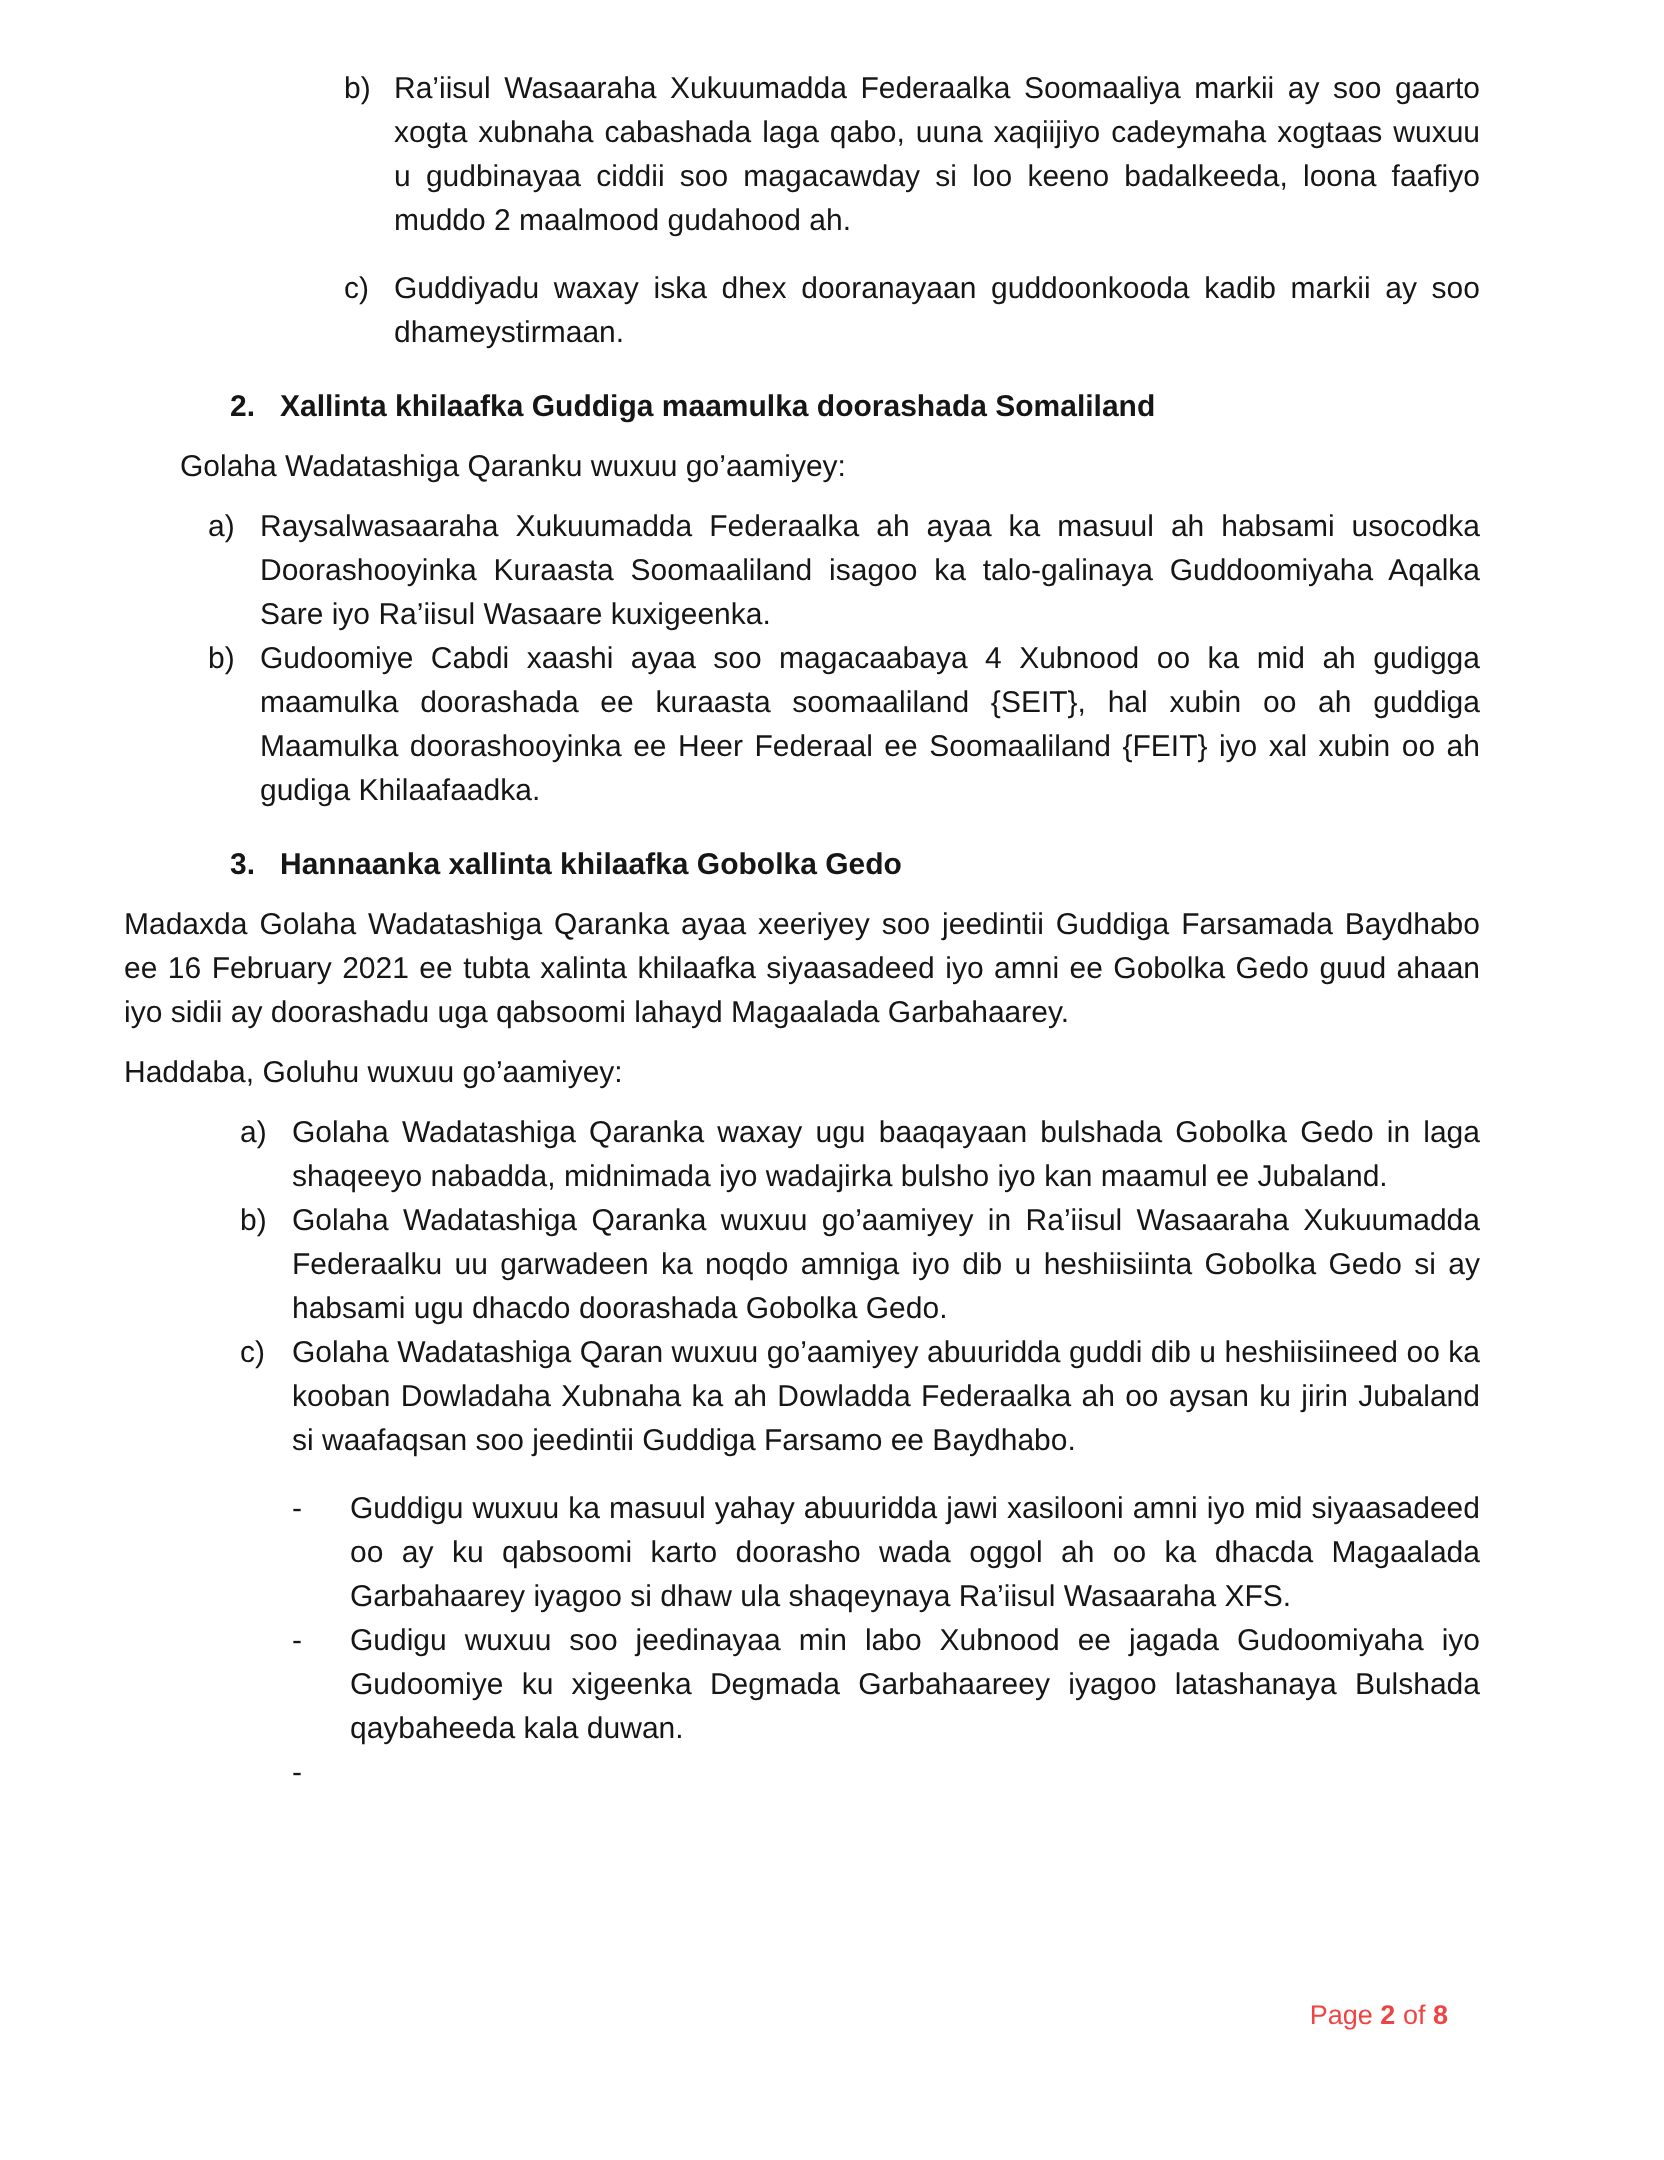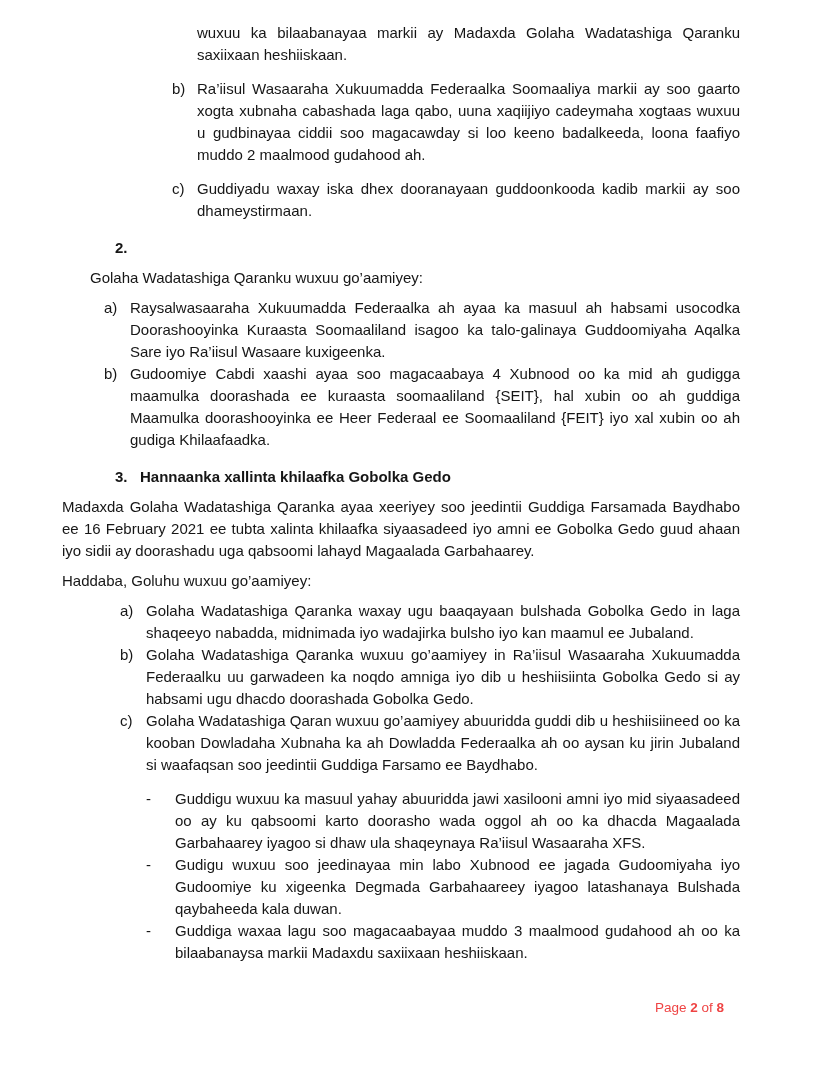--- a/index.html
+++ b/index.html
@@ -44,35 +44,35 @@
     position:absolute; top:1000px; right:108px;
     font-size:13.5px; line-height:16px; color:#ef4444;
   }
   .footer .bold { font-weight:bold; }
 </style>
 </head>
 <body>
 
 <div class="page">
 
-  <p class="cont">wuxuu ka bilaabanayaa markii ay Madaxda Golaha Wadatashiga Qaranku saxiixaan heshiiskaan.</p>
 
   <div class="toplist">
     <div class="li l1">
       <span class="marker">b)</span>
       <span class="litext">Ra’iisul Wasaaraha Xukuumadda Federaalka Soomaaliya markii ay soo gaarto xogta xubnaha cabashada laga qabo, uuna xaqiijiyo cadeymaha xogtaas wuxuu u gudbinayaa ciddii soo magacawday si loo keeno badalkeeda, loona faafiyo muddo 2 maalmood gudahood ah.</span>
     </div>
     <div class="li l1">
       <span class="marker">c)</span>
       <span class="litext">Guddiyadu waxay iska dhex dooranayaan guddoonkooda kadib markii ay soo dhameystirmaan.</span>
     </div>
   </div>
 
   <div class="h">
     <span class="hnum">2.</span>
+    <span class="htext">Xallinta khilaafka Guddiga maamulka doorashada Somaliland</span>
   </div>
 
   <p class="intro">Golaha Wadatashiga Qaranku wuxuu go’aamiyey:</p>
 
   <div class="list2">
     <div class="li">
       <span class="marker">a)</span>
       <span class="litext">Raysalwasaaraha Xukuumadda Federaalka ah ayaa ka masuul ah habsami usocodka Doorashooyinka Kuraasta Soomaaliland isagoo ka talo-galinaya Guddoomiyaha Aqalka Sare iyo Ra’iisul Wasaare kuxigeenka.</span>
     </div>
     <div class="li">
@@ -108,21 +108,20 @@
     <div class="li">
       <span class="marker">-</span>
       <span class="litext">Guddigu wuxuu ka masuul yahay abuuridda jawi xasilooni amni iyo mid siyaasadeed oo ay ku qabsoomi karto doorasho wada oggol ah oo ka dhacda Magaalada Garbahaarey iyagoo si dhaw ula shaqeynaya Ra’iisul Wasaaraha XFS.</span>
     </div>
     <div class="li">
       <span class="marker">-</span>
       <span class="litext">Gudigu wuxuu soo jeedinayaa min labo Xubnood ee jagada Gudoomiyaha iyo Gudoomiye ku xigeenka Degmada Garbahaareey iyagoo latashanaya Bulshada qaybaheeda kala duwan.</span>
     </div>
     <div class="li">
       <span class="marker">-</span>
-      <span class="litext">Guddiga waxaa lagu soo magacaabayaa muddo 3 maalmood gudahood ah oo ka bilaabanaysa markii Madaxdu saxiixaan heshiiskaan.</span>
     </div>
   </div>
 
   <div class="footer">
     <span>Page</span>
     <span class="bold">2</span>
     <span>of</span>
     <span class="bold">8</span>
   </div>
 

